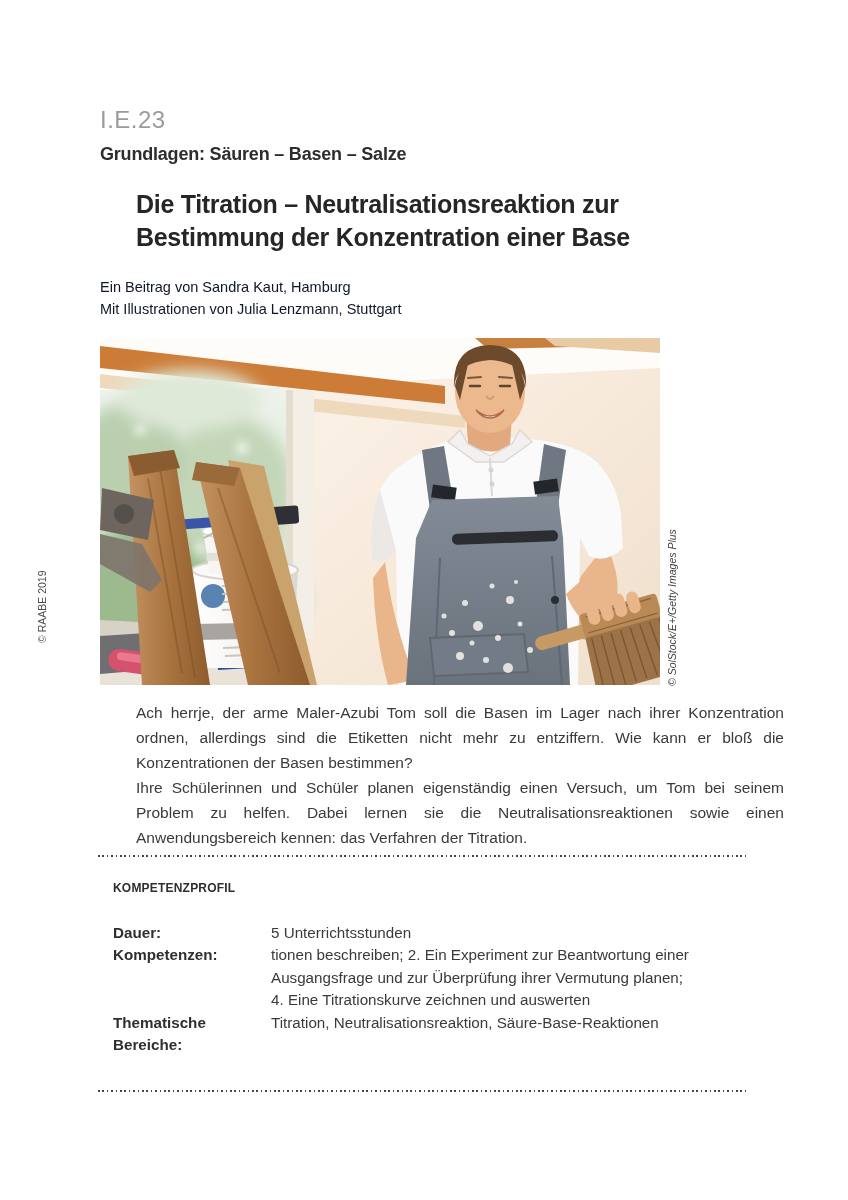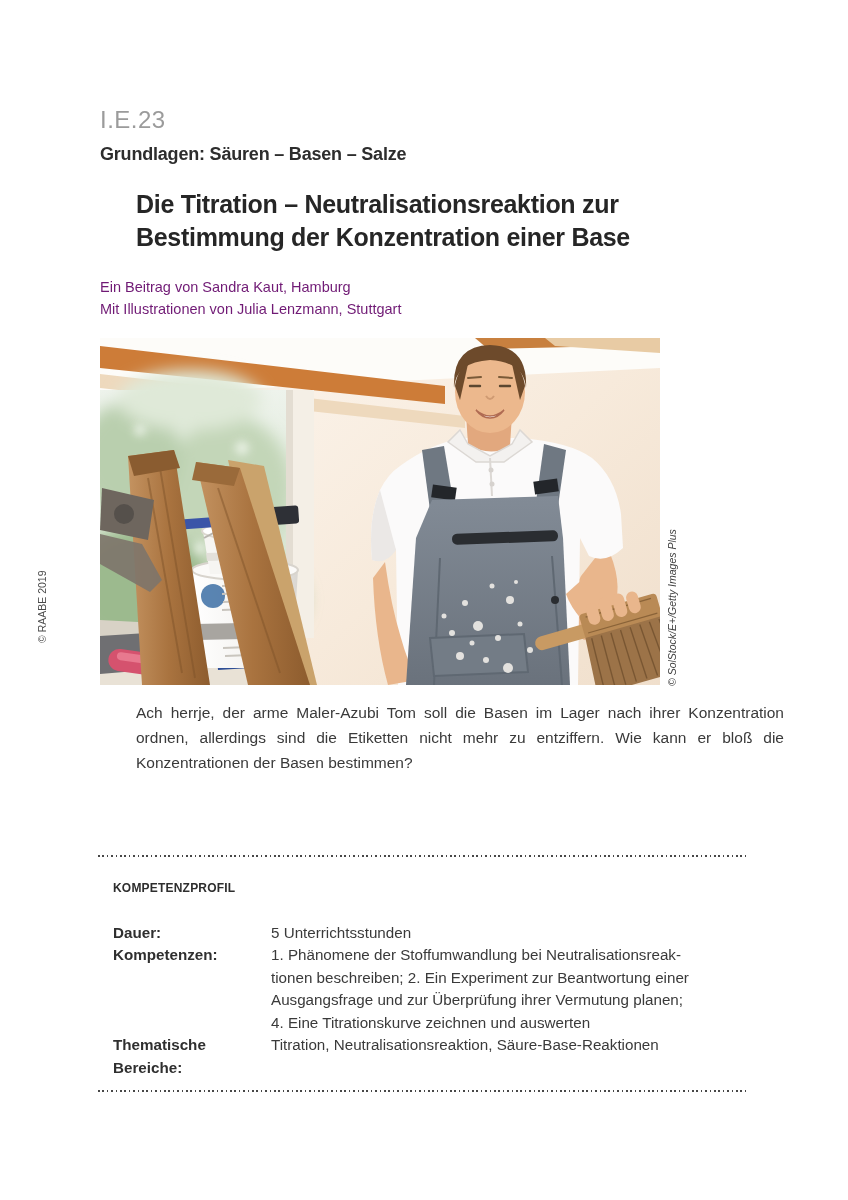--- a/index.html
+++ b/index.html
@@ -24,21 +24,21 @@
     letter-spacing: -0.2px;
     text-align: right;
   }
   .title {
     position: absolute; left: 100px; top: 188px; width: 620px;
     font-size: 25px; font-weight: bold; color: #262626;
     line-height: 33px; letter-spacing: -0.3px; margin-left: 36px;
   }
   .byline {
     position: absolute; left: 100px; top: 276px;
-    font-size: 14.5px; line-height: 22px; color: #701a75;
+    font-size: 14.5px; line-height: 22px; color: #0f172a;
   }
   .photo {
     position: absolute; left: 100px; top: 338px;
     width: 560px; height: 347px; overflow: hidden;
   }
   .photo svg { display: block; }
   .credit-right {
     position: absolute; left: 666px; top: 686px;
     transform: rotate(-90deg); transform-origin: 0 0;
     font-size: 10.5px; font-style: italic; color: #3f3f3f;
@@ -299,37 +299,37 @@
       </g>
     </svg>
   </div>
 
   <div class="credit-right">© SolStock/E+/Getty Images Plus</div>
 
   <div class="copyright-left">© RAABE 2019</div>
 
   <div class="intro">
     <p>Ach herrje, der arme Maler-Azubi Tom soll die Basen im Lager nach ihrer Konzentration ordnen, allerdings sind die Etiketten nicht mehr zu entziffern. Wie kann er bloß die Konzentrationen der Basen bestimmen?</p>
+    <p>Ihre Schülerinnen und Schüler planen eigenständig einen Versuch, um Tom bei seinem Problem zu helfen. Dabei lernen sie die Neutralisationsreaktionen sowie einen Anwendungsbereich kennen: das Verfahren der Titration.</p>
   </div>
 
   <div class="divider top"></div>
 
   <div class="profile">
     <div class="profile-heading">KOMPETENZPROFIL</div>
 
 
     <div class="profile-row">
       <div class="profile-label">Dauer:</div>
       <div class="profile-value">5 Unterrichtsstunden</div>
     </div>
 
     <div class="profile-row">
       <div class="profile-label">Kompetenzen:</div>
       <div class="profile-value">
-        <div>1. Phänomene der Stoffumwandlung bei Neutralisationsreak-</div>
         <div>tionen beschreiben; 2. Ein Experiment zur Beantwortung einer</div>
         <div>Ausgangsfrage und zur Überprüfung ihrer Vermutung planen;</div>
         <div>4. Eine Titrationskurve zeichnen und auswerten</div>
       </div>
     </div>
 
     <div class="profile-row">
       <div class="profile-label">Thematische Bereiche:</div>
       <div class="profile-value">Titration, Neutralisationsreaktion, Säure-Base-Reaktionen</div>
     </div>

